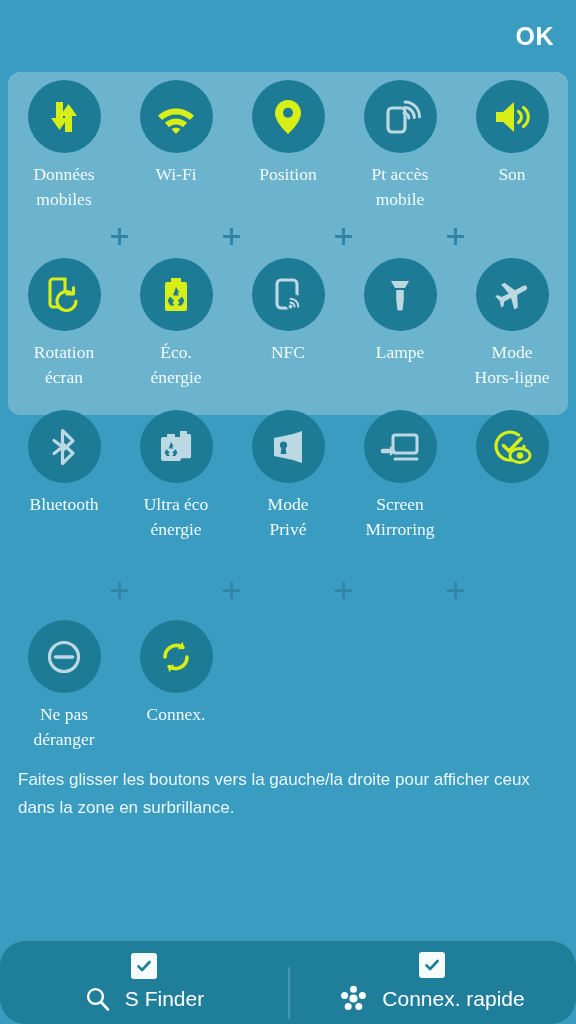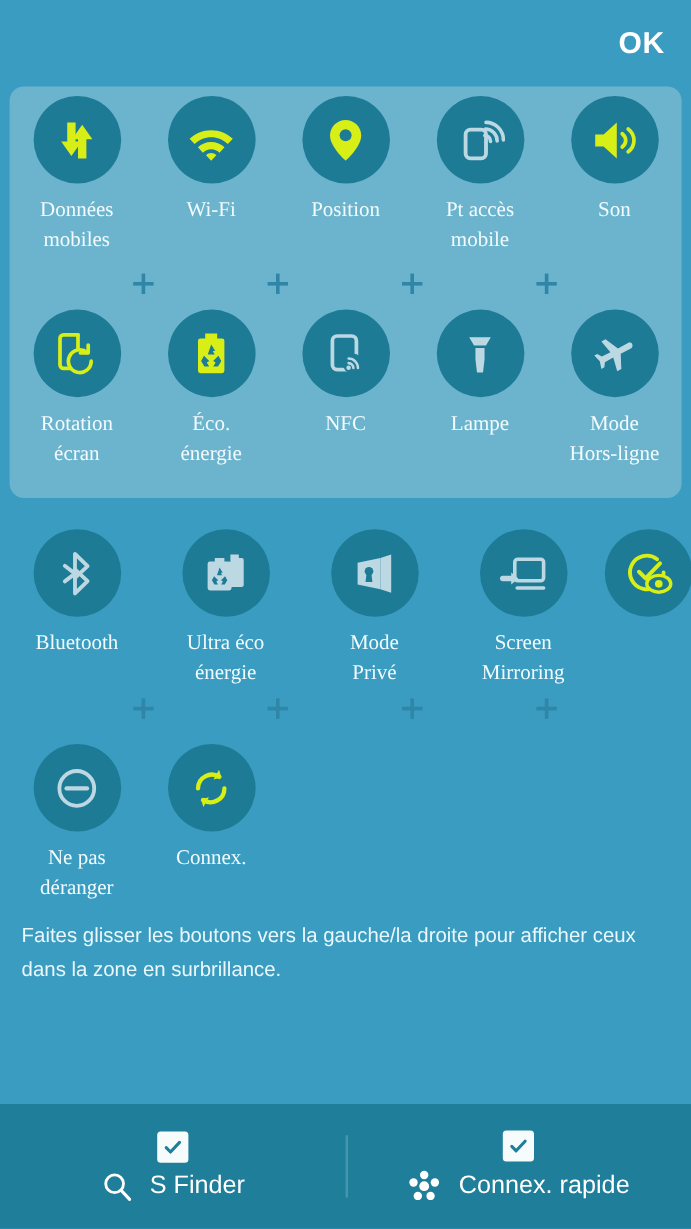--- a/index.html
+++ b/index.html
@@ -37,21 +37,21 @@
     border-radius:12px;
   }
 
   
   .grid{
     position:absolute; left:8px; width:560px;
     display:flex;
   }
   .grid-row1{ top:80px;  }
   .grid-row2{ top:258px; }
-  .grid-row3{ top:441px;gap:12px; }
+  .grid-row3{ top:410px; }
   .grid-row4{ top:620px; }
 
   .tile{
     width:112px;
     display:flex; flex-direction:column; align-items:center;
     cursor:pointer;
   }
   .tile .circle{
     width:73px; height:73px; border-radius:50%;
     background:#1d7b96;
@@ -85,23 +85,24 @@
 
   
   .hint{
     position:absolute; left:18px; top:766px; width:540px;
     color:#eaf7fb; font-size:17px; line-height:28px;
     font-family:"Liberation Sans", sans-serif;
   }
 
   
   .bottom-bar{
-    position:absolute; left:0; right:0; bottom:0; height:104px;
+    position:absolute; left:0; right:0; bottom:0; height:83px;
     background:#1f7e99;
     display:flex;
+    border-radius:25px;
   }
   .bottom-bar .divider{
     position:absolute; left:288px; top:26px;
     width:2px; height:52px; background:#58a3b8; opacity:.65;
   }
   .bb-item{
     flex:1 1 0; position:relative;
     display:flex; flex-direction:column; align-items:center;
     justify-content:center;
     cursor:pointer;

